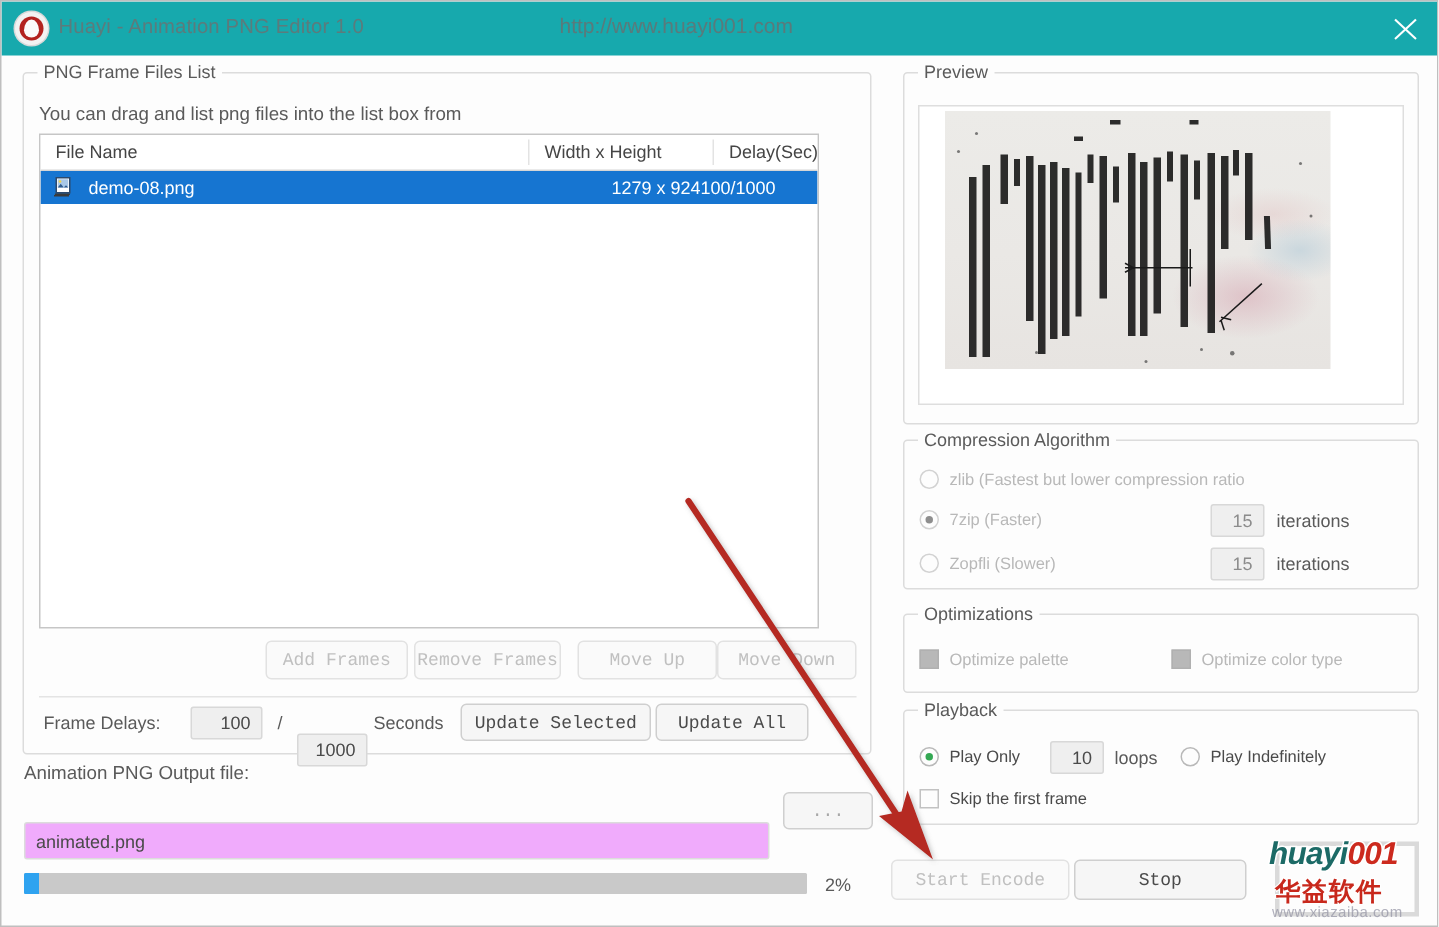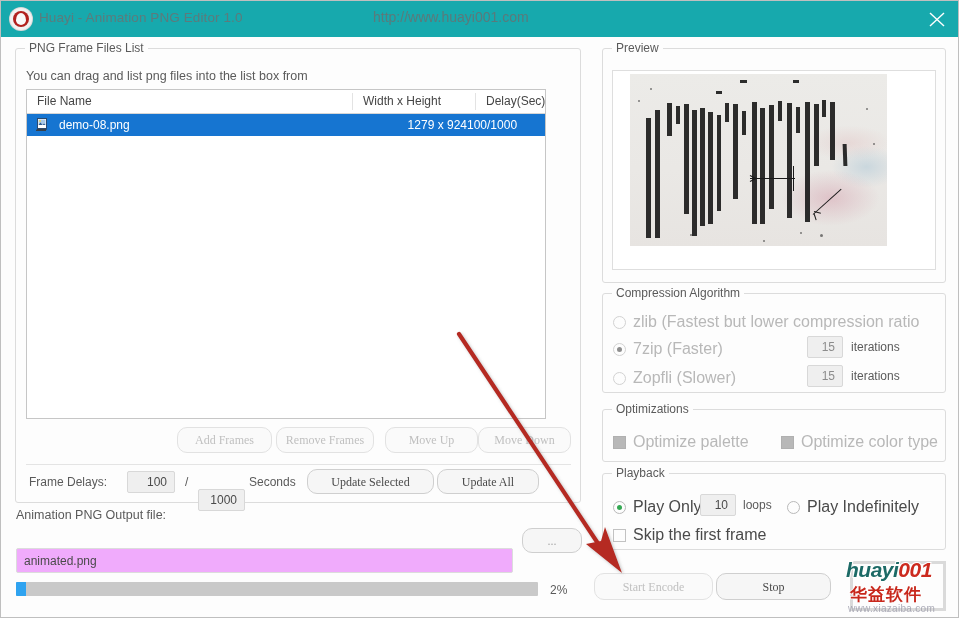--- a/index.html
+++ b/index.html
@@ -146,22 +146,22 @@
     left: 8px; top: 4px;
     width: 14px; height: 14px;
   }
 
   
   .btn {
     position: absolute;
     box-sizing: border-box;
     border: 1px solid #cfcfcf;
     background: #f6f6f6;
-    border-radius: 10px;
-    font-family: Liberation Serif, serif;
+    border-radius: 4px;
+    font-family: Liberation Mono, monospace;
     font-size: 12px;
     color: #4a4a4a;
     text-align: center;
     line-height: 1;
     display: flex;
     align-items: center;
     justify-content: center;
     cursor: pointer;
     white-space: nowrap;
   }
@@ -192,21 +192,21 @@
     border-color: #dcdcdc;
     margin-top: 20px;
   }
 
   
   .radio-row, .check-row {
     position: absolute;
     display: flex;
     align-items: center;
     white-space: nowrap;
-    font-size: 16px;
+    font-size: 11px;
   }
   .radio {
     width: 13px; height: 13px;
     border-radius: 50%;
     border: 1px solid #b9b9b9;
     background: #fdfdfd;
     box-sizing: border-box;
     margin-right: 7px;
     position: relative;
     flex: 0 0 auto;

